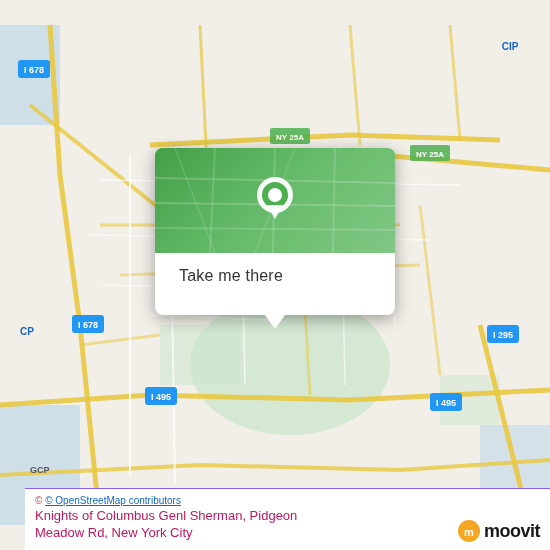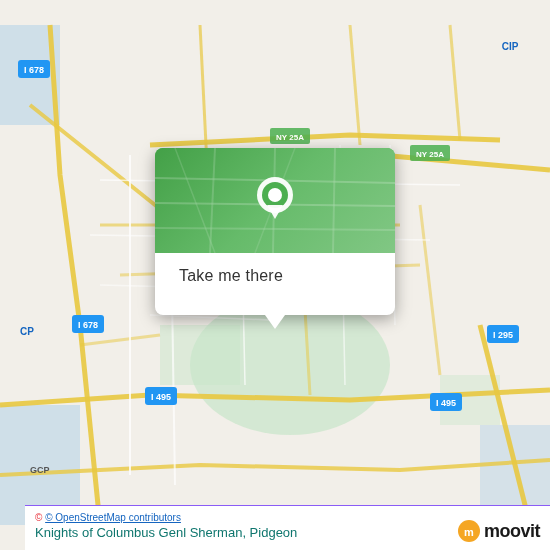--- a/index.html
+++ b/index.html
@@ -129,21 +129,21 @@
     }
 
     .osm-credit {
       font-size: 10px;
       color: #555;
       margin-bottom: 2px;
     }
 
     .location-name {
       font-size: 13px;
-      color: #0f766e;
+      color: #be185d;
       font-weight: 400;
       line-height: 1.3;
     }
 
     .moovit-logo {
       position: absolute;
       right: 10px;
       bottom: 8px;
       display: flex;
       align-items: center;
@@ -266,20 +266,21 @@
     <div class="popup-pointer"></div>
   </div>
 
   <div class="bottom-bar">
     <div class="osm-credit">
       <span style="color:#e8303a;">©</span>
       <span style="color:#1565C0; text-decoration:underline; cursor:pointer;">© OpenStreetMap contributors</span>
     </div>
     <div class="location-name">
       <span>Knights of Columbus Genl Sherman, Pidgeon</span><br>
+      <span>Meadow Rd, New York City</span>
     </div>
     <div class="moovit-logo">
       <svg class="moovit-icon" viewBox="0 0 22 22">
         <circle cx="11" cy="11" r="11" fill="#f5a623"></circle>
         <text x="11" y="15.5" text-anchor="middle" font-size="11" font-weight="bold" fill="white">m</text>
       </svg>
       <span class="moovit-text">moovit</span>
     </div>
   </div>
 </div>

